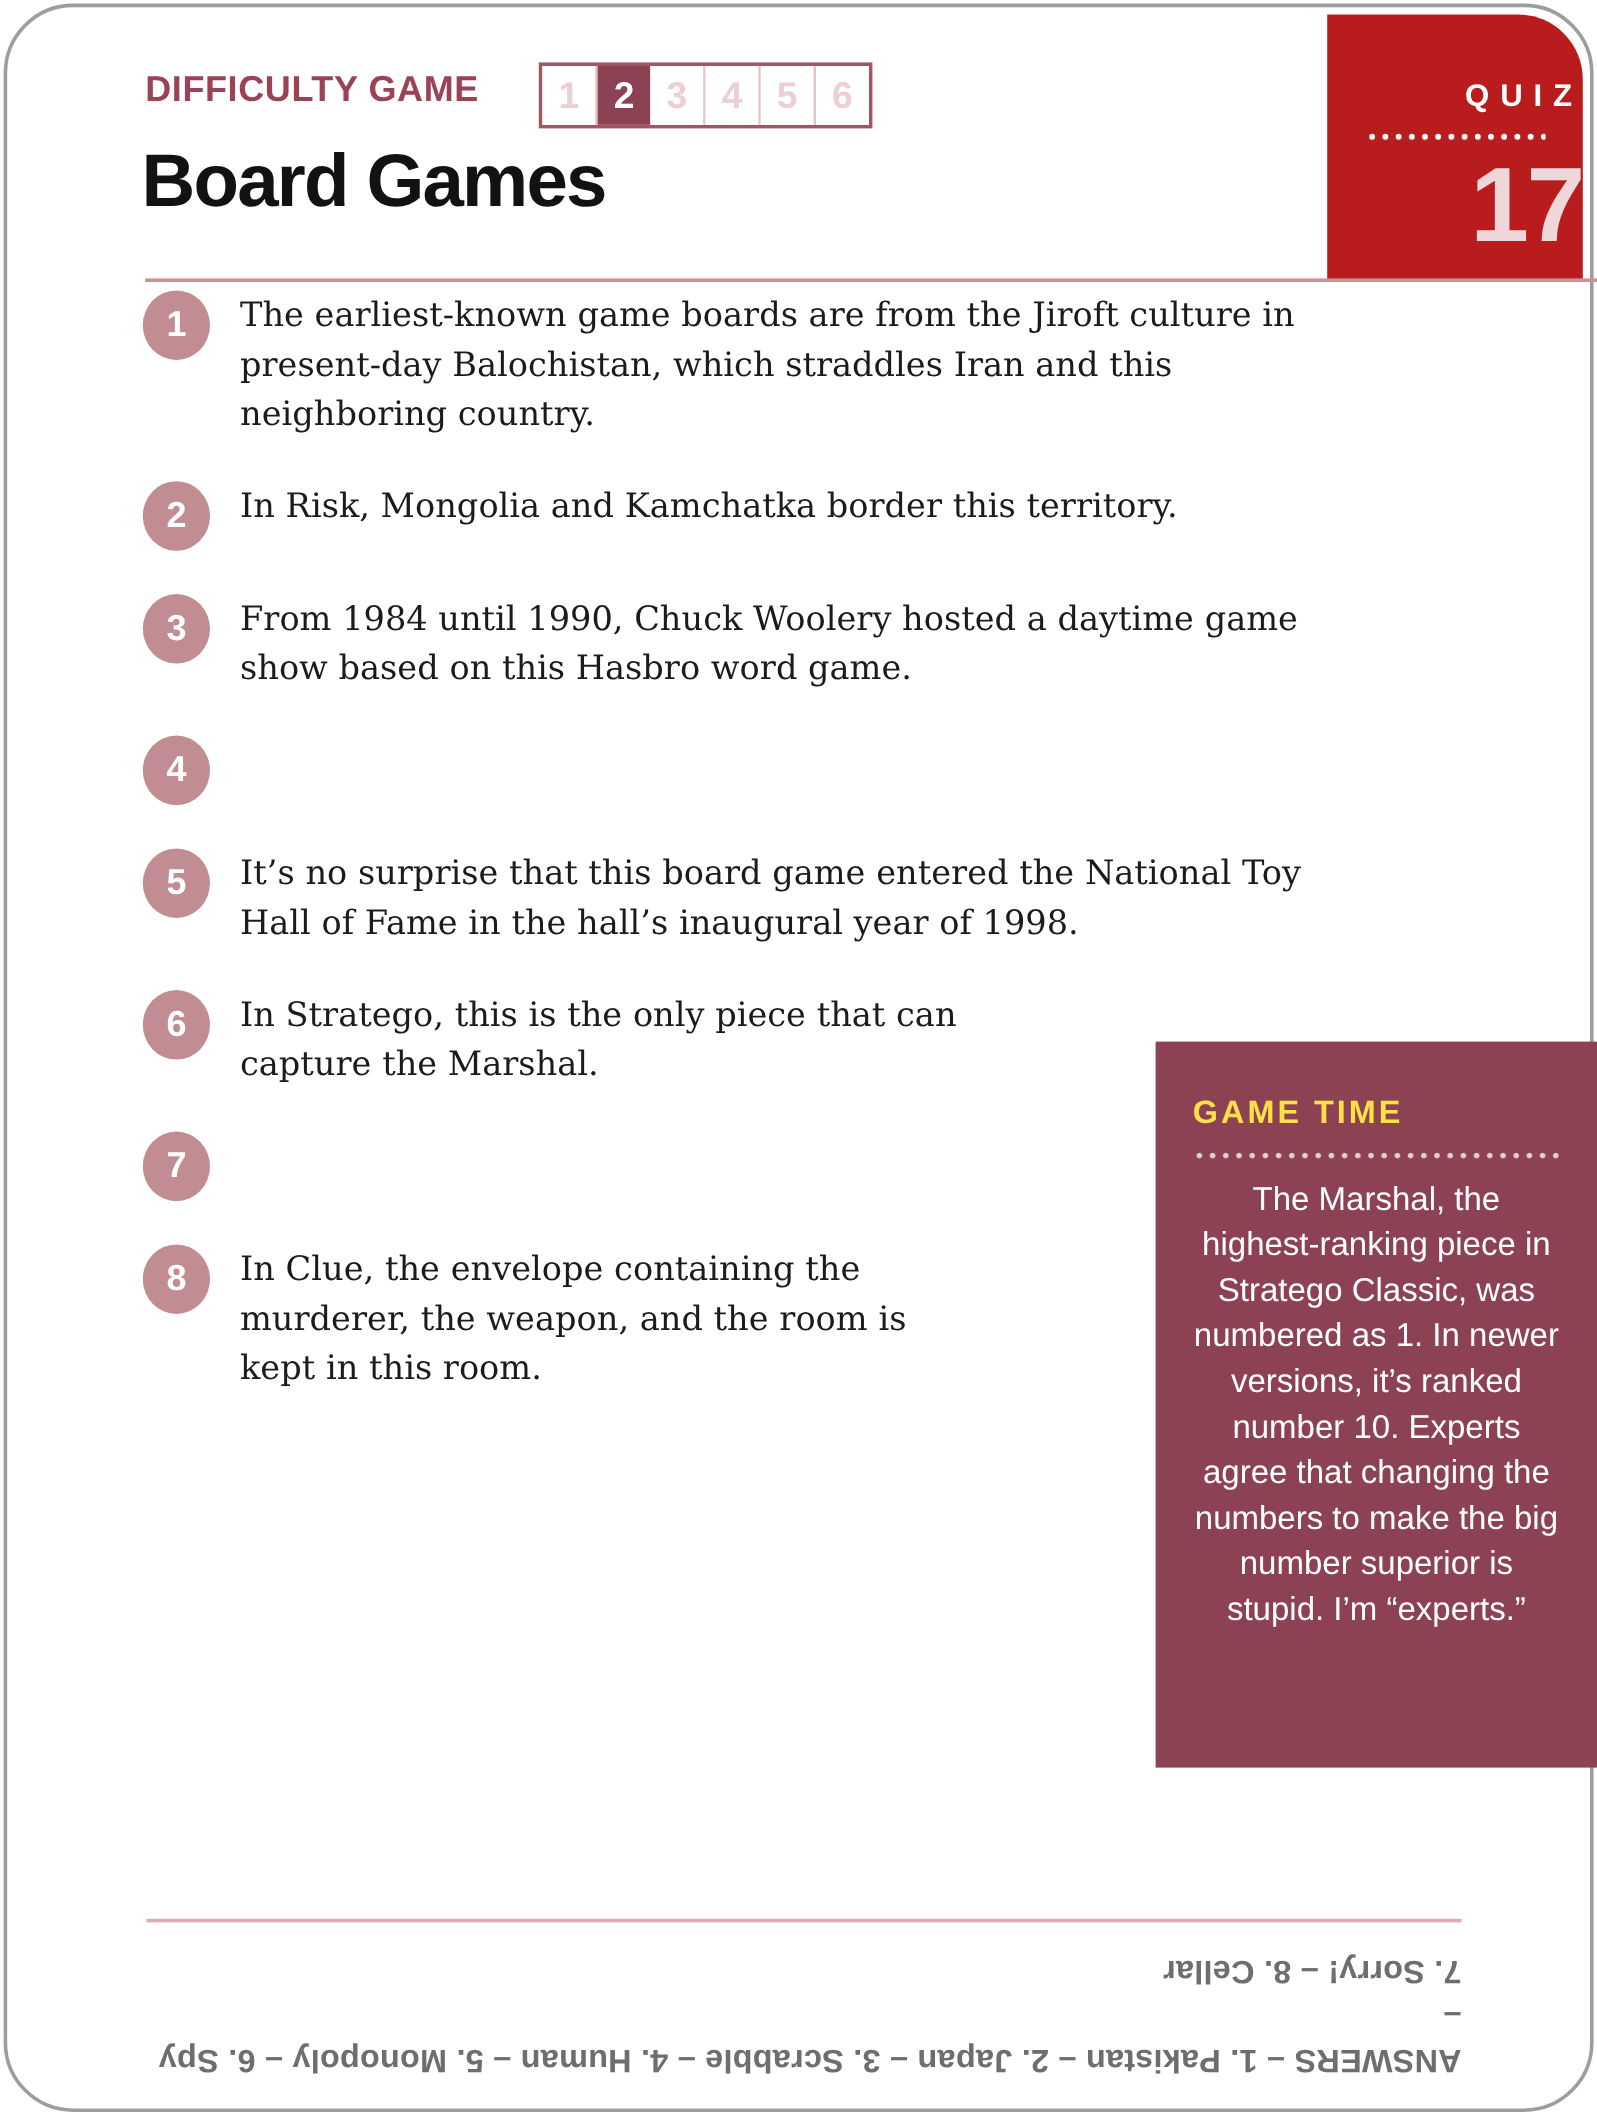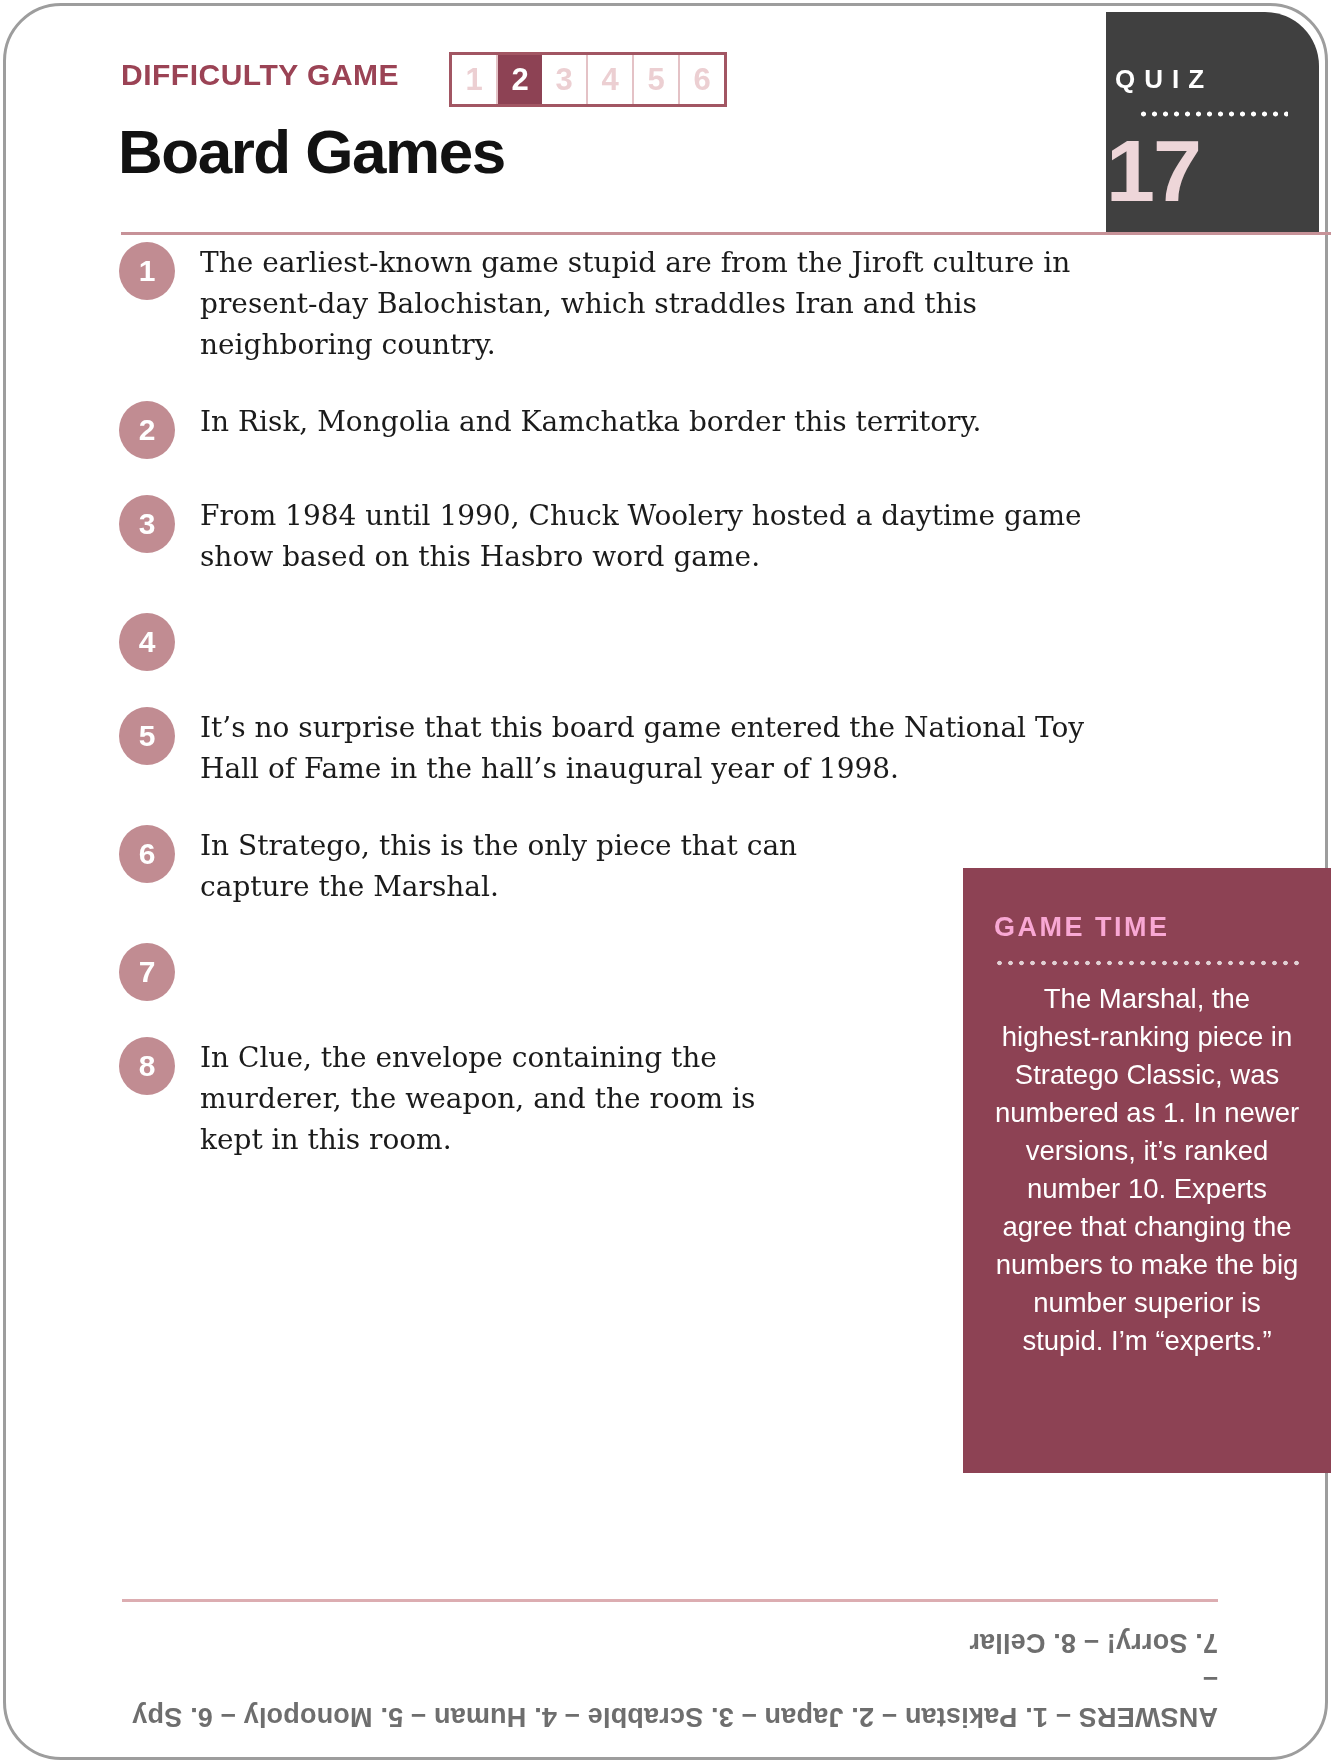--- a/index.html
+++ b/index.html
@@ -3,21 +3,21 @@
 <meta charset="utf-8">
 <style>
   html,body{margin:0;padding:0;background:#fff;}
   .stage{position:relative;width:1331px;height:1763px;background:#fff;overflow:hidden;
          font-family:"Liberation Sans",sans-serif;}
   .page-card{position:absolute;left:3px;top:3px;right:3px;bottom:3px;
              border:3px solid #9d9d9d;border-radius:58px;background:#fff;}
 
   
   .quiz-box{position:absolute;top:6px;right:6px;width:213px;height:223px;
-            background:#404040;border-radius:0 54px 0 0;text-align:left;}
+            background:#b91c1c;border-radius:0 54px 0 0;text-align:right;}
   .quiz-label{margin-top:52px;color:#fff;font-weight:700;font-size:26px;letter-spacing:9px;text-indent:9px;}
   .quiz-dots{width:150px;height:6px;margin:16px auto 2px auto;
              background-image:radial-gradient(circle,#fff 2.2px,transparent 2.8px);
              background-size:11px 6px;background-repeat:repeat-x;}
   .quiz-number{color:#eed6d9;font-weight:700;font-size:88px;line-height:1;margin-top:10px;letter-spacing:-2px;}
 
   
   .difficulty-label{position:absolute;left:115px;top:52px;color:#9b4355;
                     font-weight:700;font-size:30px;letter-spacing:0.5px;}
   .difficulty-strip{position:absolute;left:443px;top:46px;display:flex;
@@ -39,21 +39,21 @@
             color:#fff;font-weight:700;font-size:30px;display:flex;align-items:center;
             justify-content:center;margin-top:0px;}
   .q-text{margin-left:25px;font-family:"DejaVu Serif","Liberation Serif",serif;
           font-size:28px;line-height:41px;color:#1b1b1b;}
   .q-row.wide .q-text{max-width:900px;}
   .q-row.narrow .q-text{max-width:615px;}
 
   
   .game-box{position:absolute;left:957px;top:862px;width:371px;height:605px;background:#8d4254;
             box-sizing:border-box;padding:44px 34px 0 31px;}
-  .game-heading{color:#f9a8d4;font-weight:700;font-size:27px;letter-spacing:2.5px;}
+  .game-heading{color:#fde047;font-weight:700;font-size:27px;letter-spacing:2.5px;}
   .game-dots{height:6px;margin:17px 0 14px 0;
              background-image:radial-gradient(circle,rgba(255,255,255,0.75) 2px,transparent 2.6px);
              background-size:11px 6px;background-repeat:repeat-x;}
   .game-body{color:#fff;font-size:27.5px;line-height:38px;font-weight:400;text-align:center;}
 
   
   .rule-bottom{position:absolute;left:116px;top:1593px;width:1096px;height:3px;background:#dcadb1;}
   .answers{position:absolute;left:115px;top:1618px;width:1097px;
            transform:rotate(180deg);color:#6e6e6e;font-weight:700;font-size:27px;
            line-height:37px;letter-spacing:0.2px;}
@@ -81,21 +81,21 @@
       <div class="diff-cell">6</div>
     </div>
 
     <div class="page-title">Board Games</div>
 
     <div class="rule-top"></div>
 
     <div class="questions">
       <div class="q-row wide">
         <div class="q-circle">1</div>
-        <div class="q-text">The earliest-known game stupid are from the Jiroft culture in present-day Balochistan, which straddles Iran and this neighboring country.</div>
+        <div class="q-text">The earliest-known game boards are from the Jiroft culture in present-day Balochistan, which straddles Iran and this neighboring country.</div>
       </div>
       <div class="q-row wide">
         <div class="q-circle">2</div>
         <div class="q-text">In Risk, Mongolia and Kamchatka border this territory.</div>
       </div>
       <div class="q-row wide">
         <div class="q-circle">3</div>
         <div class="q-text">From 1984 until 1990, Chuck Woolery hosted a daytime game show based on this Hasbro word game.</div>
       </div>
       <div class="q-row wide">

